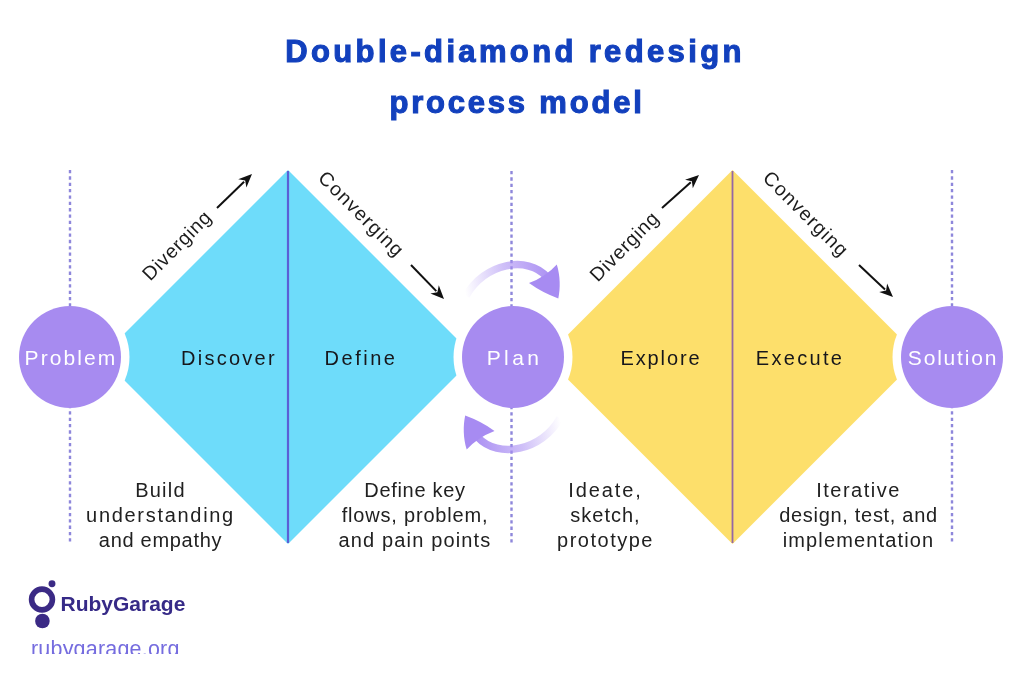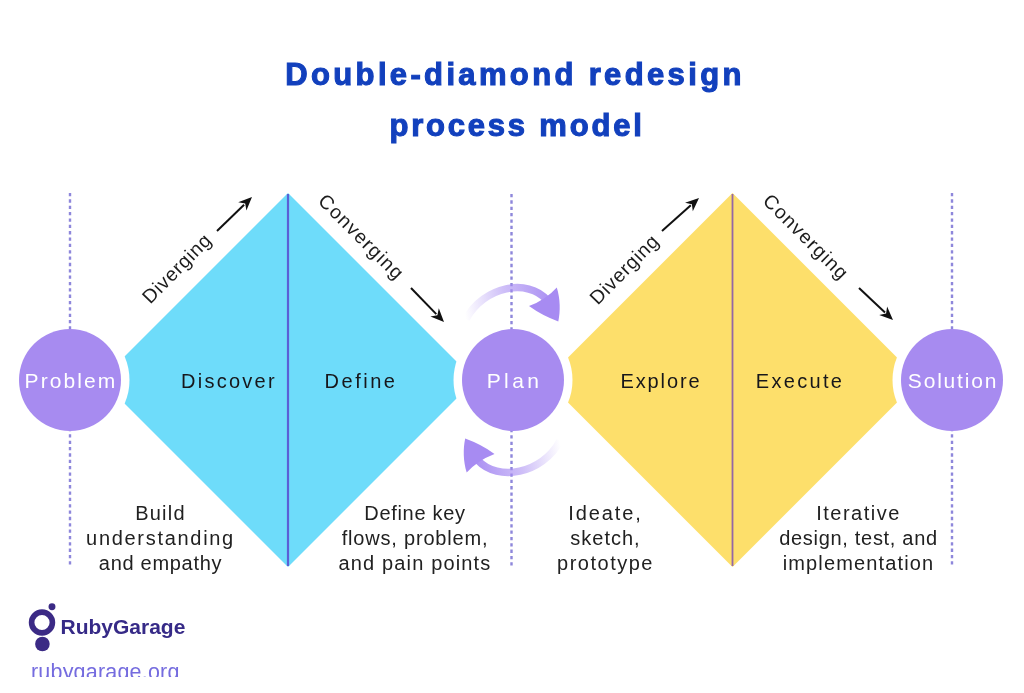--- a/index.html
+++ b/index.html
@@ -1,17 +1,17 @@
 <!DOCTYPE html>
 <html><head>
 <meta charset="utf-8">
 <style>
   html,body{margin:0;padding:0;background:#ffffff;}
   #canvas{position:relative;width:1024px;height:654px;background:#ffffff;overflow:hidden;
-          font-family:"Liberation Sans",sans-serif;margin-top:23px;}
+          font-family:"Liberation Sans",sans-serif;}
   svg{position:absolute;left:0;top:0;}
   text{font-family:"Liberation Sans",sans-serif;}
 </style>
 </head>
 <body>
 <div id="canvas">
 <svg width="1024" height="693" viewBox="0 0 1024 693">
   <defs>
     <linearGradient id="garc1" x1="466" y1="297" x2="558" y2="280" gradientUnits="userSpaceOnUse">
       <stop offset="0" stop-color="#a78bf2" stop-opacity="0"></stop>

